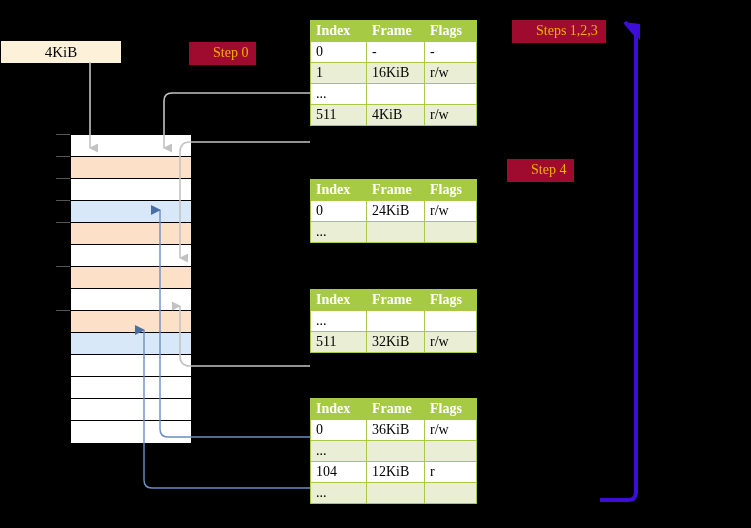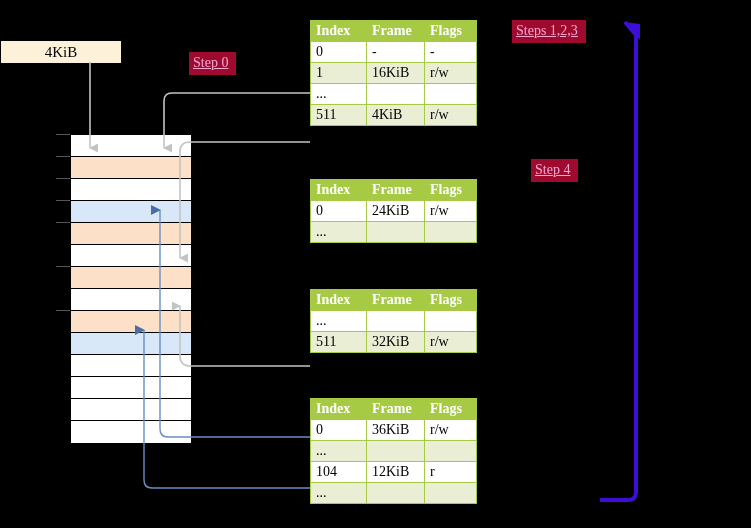--- a/index.html
+++ b/index.html
@@ -1,22 +1,22 @@
 <!DOCTYPE html>
 <html><head>
 <meta charset="utf-8">
 <style>
   html,body{margin:0;padding:0;background:#000;}
   body{width:751px;height:528px;position:relative;overflow:hidden;
        font-family:"Liberation Serif", serif;}
   .stage{position:absolute;left:0;top:0;width:751px;height:528px;}
 
   
-  .badge{position:absolute;color:#f9a8d4;font-size:14px;line-height:1;
-         padding:4px 8px 5px 4px;white-space:nowrap;text-decoration:underline;}
+  .badge{position:absolute;color:#eab308;font-size:14px;line-height:1;
+         padding:4px 8px 5px 24px;white-space:nowrap;}
   .badge-red{background:#9e0b2e;}
   .badge-blue{background:#5410f0;}
 
   
   .kib-box{position:absolute;background:#fdf1d9;border:1px solid #000;
            display:flex;align-items:center;justify-content:center;
            font-size:15px;color:#000;}
 
   
   .mem{position:absolute;left:70px;top:134px;width:120px;height:281px;
@@ -47,30 +47,30 @@
 </style>
 </head>
 <body>
 
 <div class="stage">
 
   <div class="kib-box" style="left:0px;top:40px;width:120px;height:22px;">
     <span>4KiB</span>
   </div>
 
-  <div class="badge badge-red" style="left:189px;top:52px;">
+  <div class="badge badge-red" style="left:189px;top:42px;">
     <span>Step 0</span>
   </div>
 
   <div class="badge badge-red" style="left:512px;top:20px;">
     <span>Steps 1,2,3</span>
   </div>
 
 
-  <div class="badge badge-red" style="left:531px;top:159px;">
+  <div class="badge badge-red" style="left:507px;top:159px;">
     <span>Step 4</span>
   </div>
 
   <div class="mem" id="memory-column">
       <div class="mem-row white" style="top: 0px;"></div>
       <div class="mem-row orange" style="top: 22px;"></div>
       <div class="mem-row white" style="top: 44px;"></div>
       <div class="mem-row blue" style="top: 66px;"></div>
       <div class="mem-row orange" style="top: 88px;"></div>
       <div class="mem-row white" style="top: 110px;"></div>

